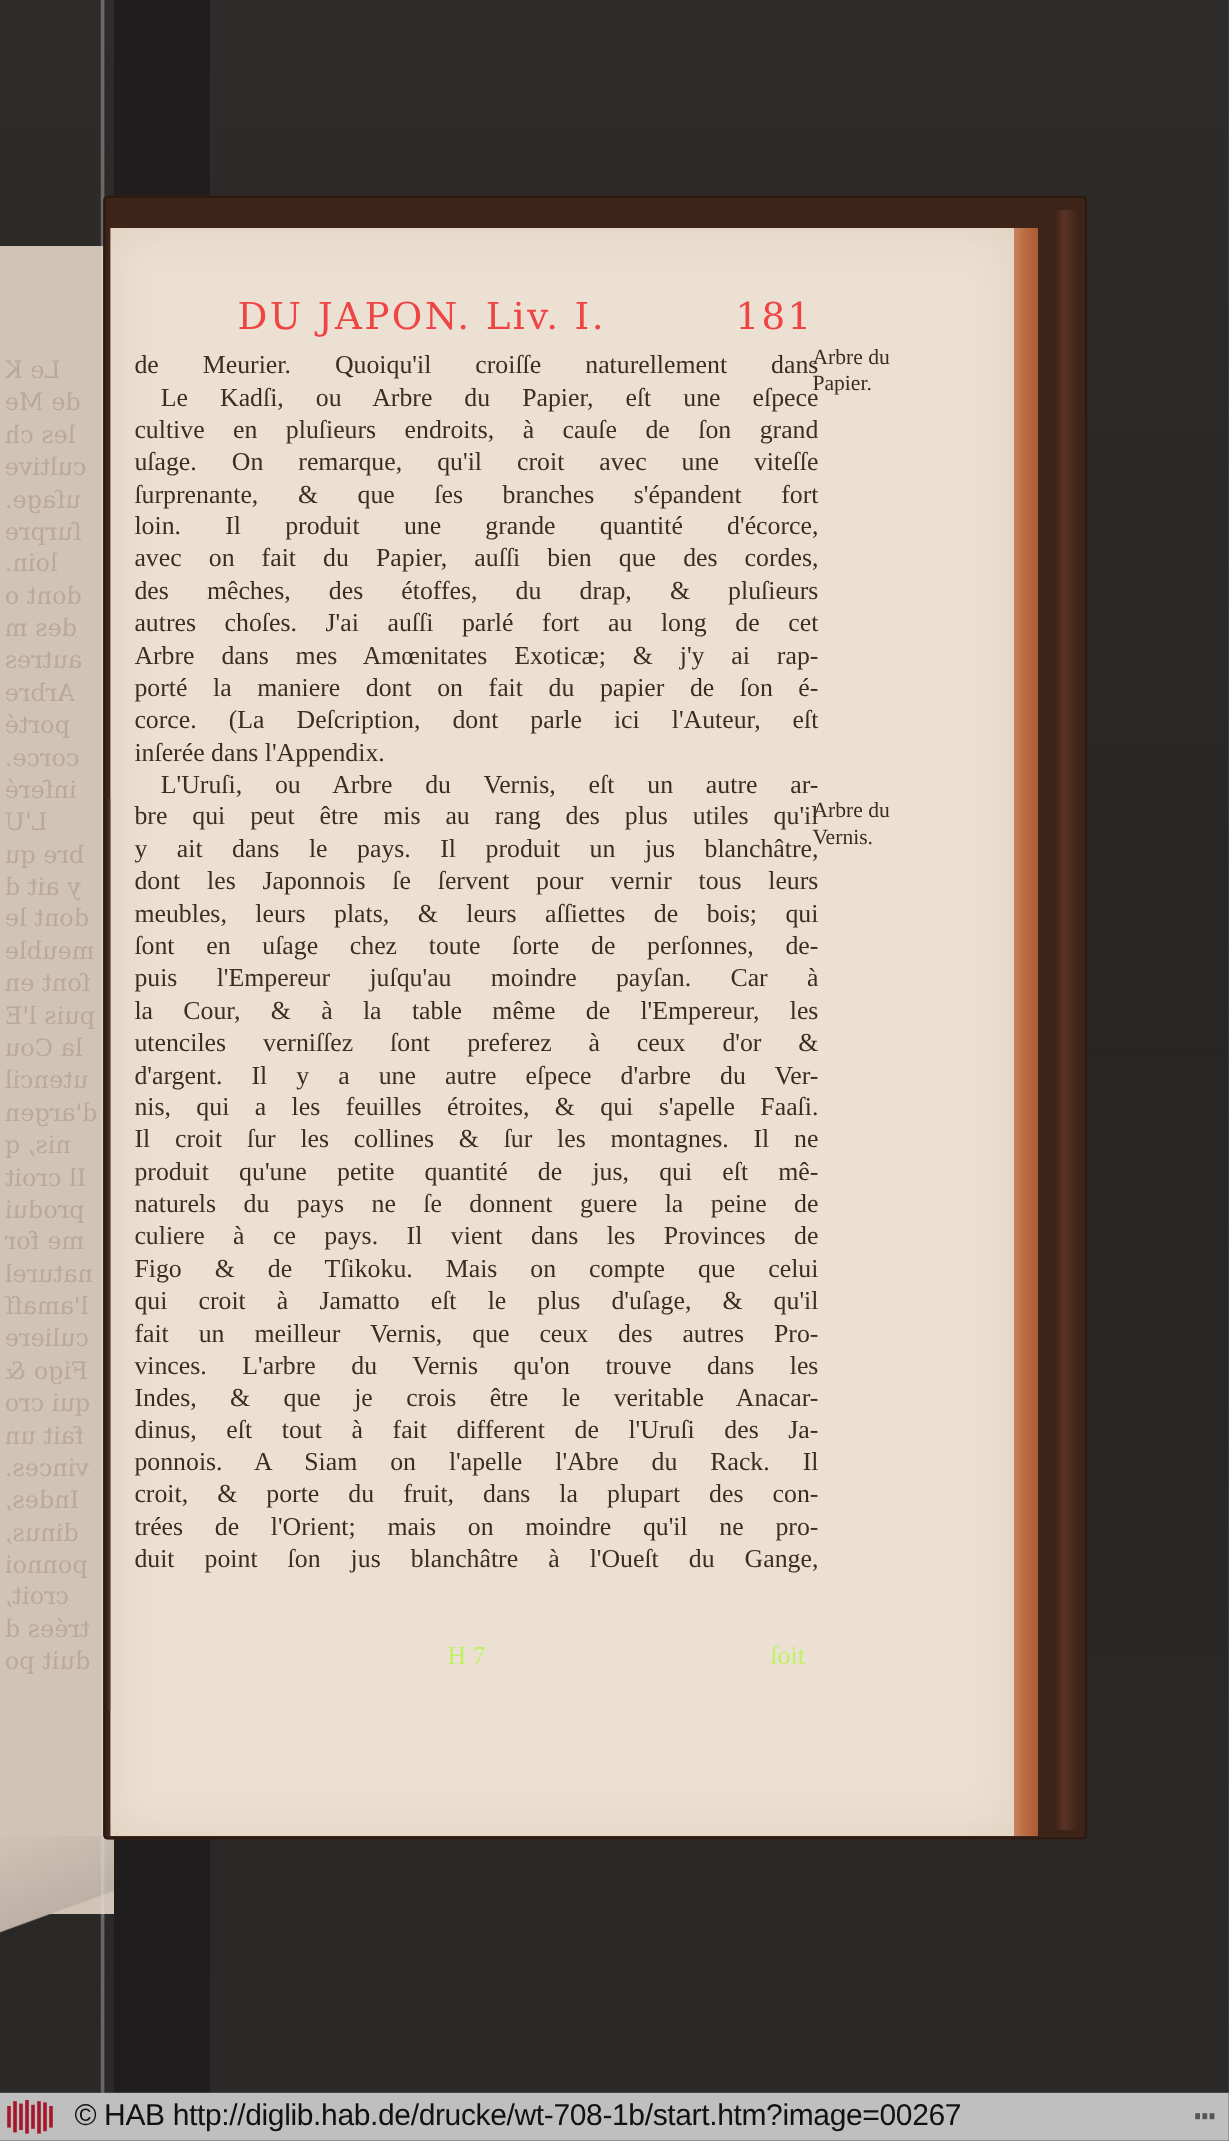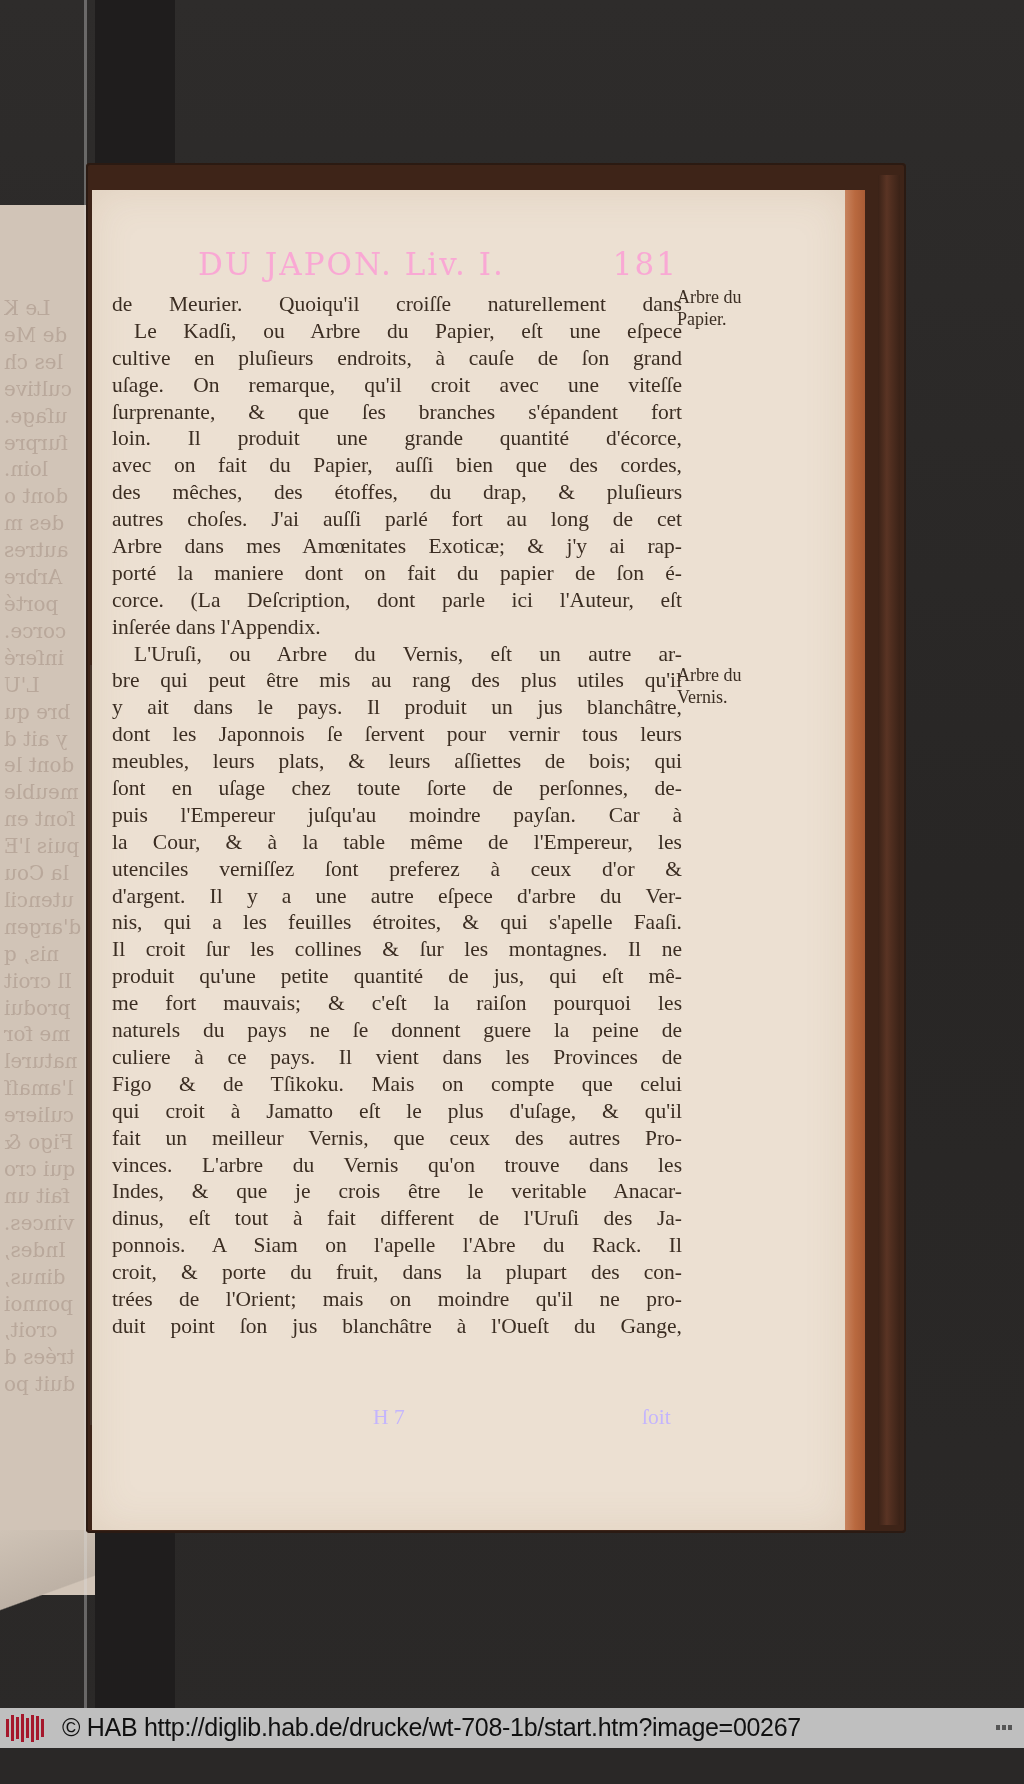--- a/index.html
+++ b/index.html
@@ -14,32 +14,32 @@
       color:#b9a89b;font-size:20px;line-height:26.9px;transform:scaleX(-1);text-align:left;white-space:nowrap;}
   .plastic-edge{position:absolute;left:84px;top:0;width:3px;height:1744px;background:rgba(220,220,220,.35);}
   .cover{position:absolute;left:86px;top:163px;width:820px;height:1370px;background:#3e2418;
       border-radius:4px;box-shadow:0 0 0 2px #2b1a12 inset;}
   .cover-edge{position:absolute;left:878px;top:175px;width:22px;height:1350px;
       background:linear-gradient(90deg,#3a2217,#5a3424 40%,#3a2217);}
   .page-edges{position:absolute;left:845px;top:190px;width:20px;height:1340px;
       background:linear-gradient(90deg,#c7835e,#b9693f 50%,#a85c36);}
   .page{position:absolute;left:92px;top:190px;width:753px;height:1340px;background:#ece0d2;
       box-shadow:inset 0 0 40px rgba(160,120,80,.15);}
-  .running-head{position:absolute;left:198px;top:246px;width:480px;font-size:31px;color:#f9a8d4;letter-spacing:2px;
+  .running-head{position:absolute;left:198px;top:246px;width:480px;font-size:31px;color:#ef4444;letter-spacing:2px;
       font-family:"DejaVu Serif",serif;white-space:nowrap;}
   .running-head .folio{position:absolute;right:0;top:0;}
   .body{position:absolute;left:112px;top:291px;width:570px;color:#3b2d22;font-size:21.5px;line-height:26.9px;
       font-family:"Liberation Serif",serif;}
   .line{height:26.9px;white-space:nowrap;text-align:justify;text-align-last:justify;}
   .line.indent{padding-left:22px;}
   .line.last{text-align-last:left;}
   .margin-note{position:absolute;left:677px;color:#3b2d22;font-size:18px;line-height:22px;font-family:"Liberation Serif",serif;}
-  .catch{position:absolute;top:1405px;color:#c4b5fd;font-size:21.5px;font-family:"Liberation Serif",serif;}
+  .catch{position:absolute;top:1368px;color:#bef264;font-size:21.5px;font-family:"Liberation Serif",serif;}
   .gutter-line{position:absolute;left:90px;top:665px;width:2px;height:760px;background:#4a3a30;opacity:.7;}
-  .footer{position:absolute;left:0;top:1708px;width:1024px;height:40px;background:#bfbfbf;}
+  .footer{position:absolute;left:0;top:1744px;width:1024px;height:40px;background:#bfbfbf;}
   .footer-logo{position:absolute;left:6px;top:6px;width:40px;height:28px;display:flex;gap:2px;align-items:center;}
   .footer-logo span{display:block;width:3px;background:#a5172b;}
   .footer-text{position:absolute;left:62px;top:5px;font-family:"Liberation Sans",sans-serif;font-size:25px;color:#111;letter-spacing:-.3px;}
   .footer-dots{position:absolute;left:996px;top:17px;display:flex;gap:2px;}
   .footer-dots span{display:block;width:4px;height:5px;background:#555;}
 </style>
 </head>
 <body>
 
 <div class="bg"></div>
@@ -123,21 +123,20 @@
     <div class="line">dont les Japonnois ſe ſervent pour vernir tous leurs</div>
     <div class="line">meubles, leurs plats, &amp; leurs aſſiettes de bois; qui</div>
     <div class="line">ſont en uſage chez toute ſorte de perſonnes, de-</div>
     <div class="line">puis l'Empereur juſqu'au moindre payſan.  Car à</div>
     <div class="line">la Cour, &amp; à la table même de l'Empereur, les</div>
     <div class="line">utenciles verniſſez ſont preferez à ceux d'or &amp;</div>
     <div class="line">d'argent.  Il y a une autre eſpece d'arbre du Ver-</div>
     <div class="line">nis, qui a les feuilles étroites, &amp; qui s'apelle Faaſi.</div>
     <div class="line">Il croit ſur les collines &amp; ſur les montagnes.  Il ne</div>
     <div class="line">produit qu'une petite quantité de jus, qui eſt mê-</div>
-    <div class="line">me fort mauvais; &amp; c'eſt la raiſon pourquoi les</div>
     <div class="line">naturels du pays ne ſe donnent guere la peine de</div>
     <div class="line">culiere à ce pays.  Il vient dans les Provinces de</div>
     <div class="line">Figo &amp; de Tſikoku.  Mais on compte que celui</div>
     <div class="line">qui croit à Jamatto eſt le plus d'uſage, &amp; qu'il</div>
     <div class="line">fait un meilleur Vernis, que ceux des autres Pro-</div>
     <div class="line">vinces.  L'arbre du Vernis qu'on trouve dans les</div>
     <div class="line">Indes, &amp; que je crois être le veritable Anacar-</div>
     <div class="line">dinus, eſt tout à fait different de l'Uruſi des Ja-</div>
     <div class="line">ponnois.  A Siam on l'apelle l'Abre du Rack.  Il</div>
     <div class="line">croit, &amp; porte du fruit, dans la plupart des con-</div>

